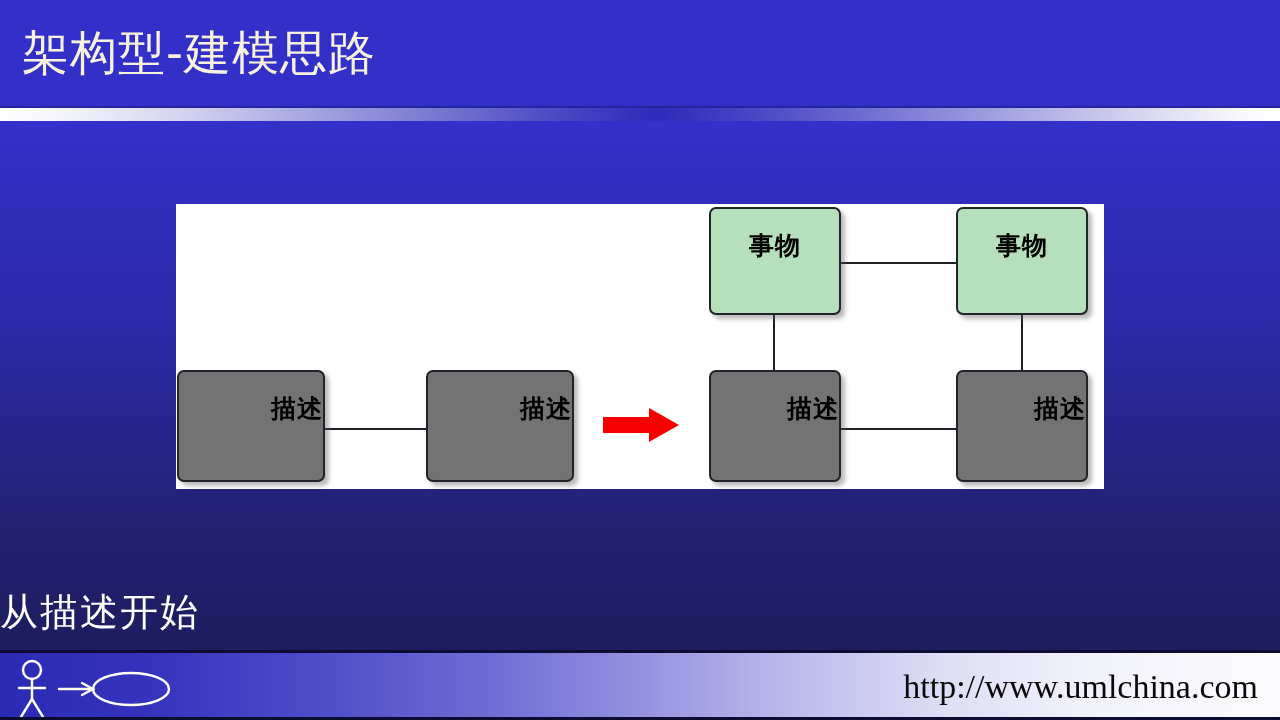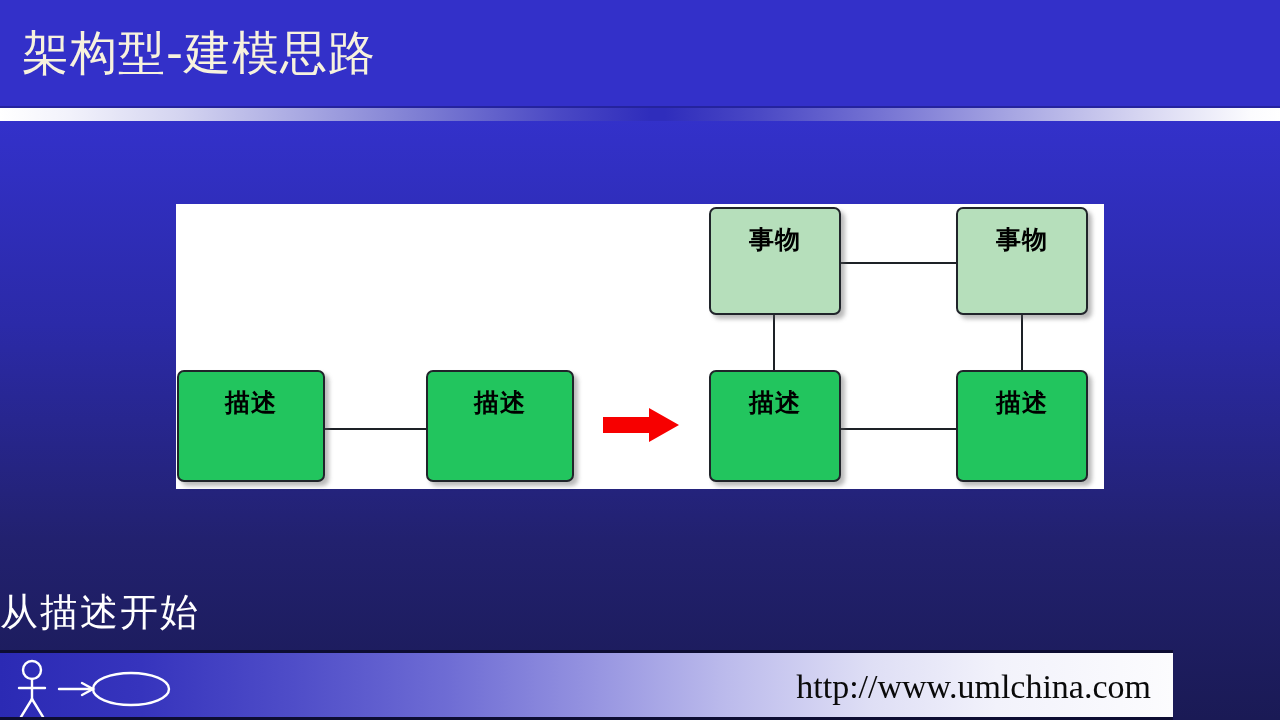--- a/index.html
+++ b/index.html
@@ -89,24 +89,24 @@
     box-shadow: 4px 4px 4px rgba(90,90,90,0.42);
     display: flex;
     align-items: flex-start;
     justify-content: center;
     font-family: "DejaVu Sans", "Liberation Sans", sans-serif;
     font-weight: bold;
     font-size: 25px;
     color: #000000;
     letter-spacing: 1px;
   }
-  .node > span { padding-top: 14px; }
+  .node > span { padding-top: 20px; }
 
   .node.thing { background: #b6dfbb; }
-  .node.desc  { background: #22c55e; }
+  .node.desc  { background: #737373; justify-content: flex-end; }
 
   .connector {
     position: absolute;
     background: #1d2126;
   }
   .connector.h { height: 2px; }
   .connector.v { width: 2px; }
 
   
   #transition-arrow {
@@ -129,21 +129,21 @@
     color: #ffffff;
     letter-spacing: 2px;
     font-family: "DejaVu Sans", "Liberation Sans", sans-serif;
   }
 
   
   #footer {
     position: absolute;
     left: 0;
     top: 650px;
-    width: 1173px;
+    width: 1280px;
     height: 70px;
     box-sizing: border-box;
     border-top: 3px solid #0d0d33;
     border-bottom: 3px solid #0d0d33;
     background: linear-gradient(to right,
         #2b2ab4 0%,
         #3634bd 12%,
         #4f4dc8 25%,
         #6e6cd4 38%,
         #9492e0 50%,

